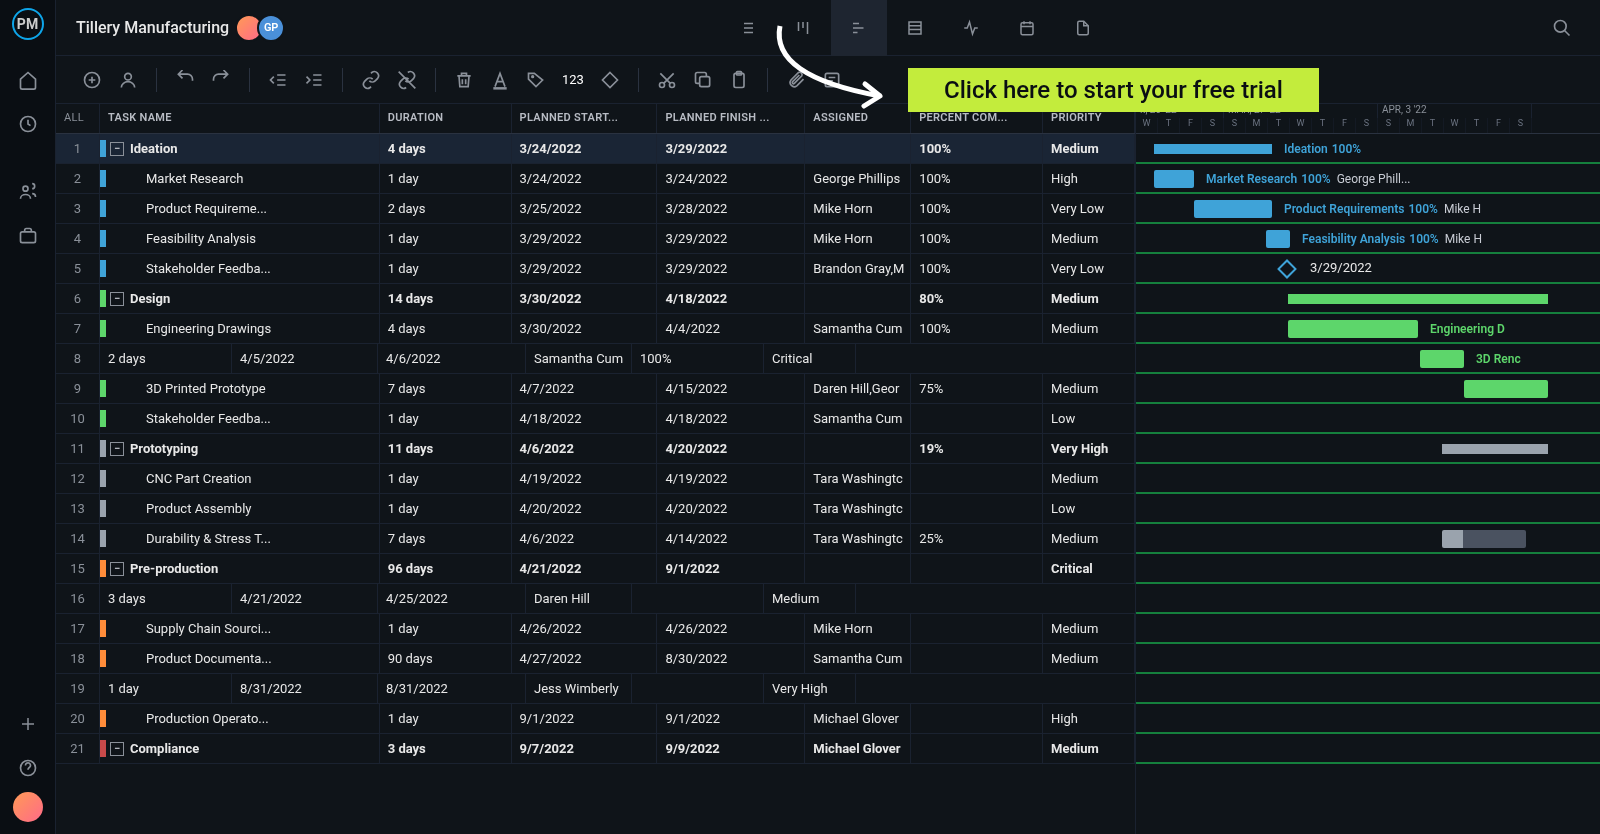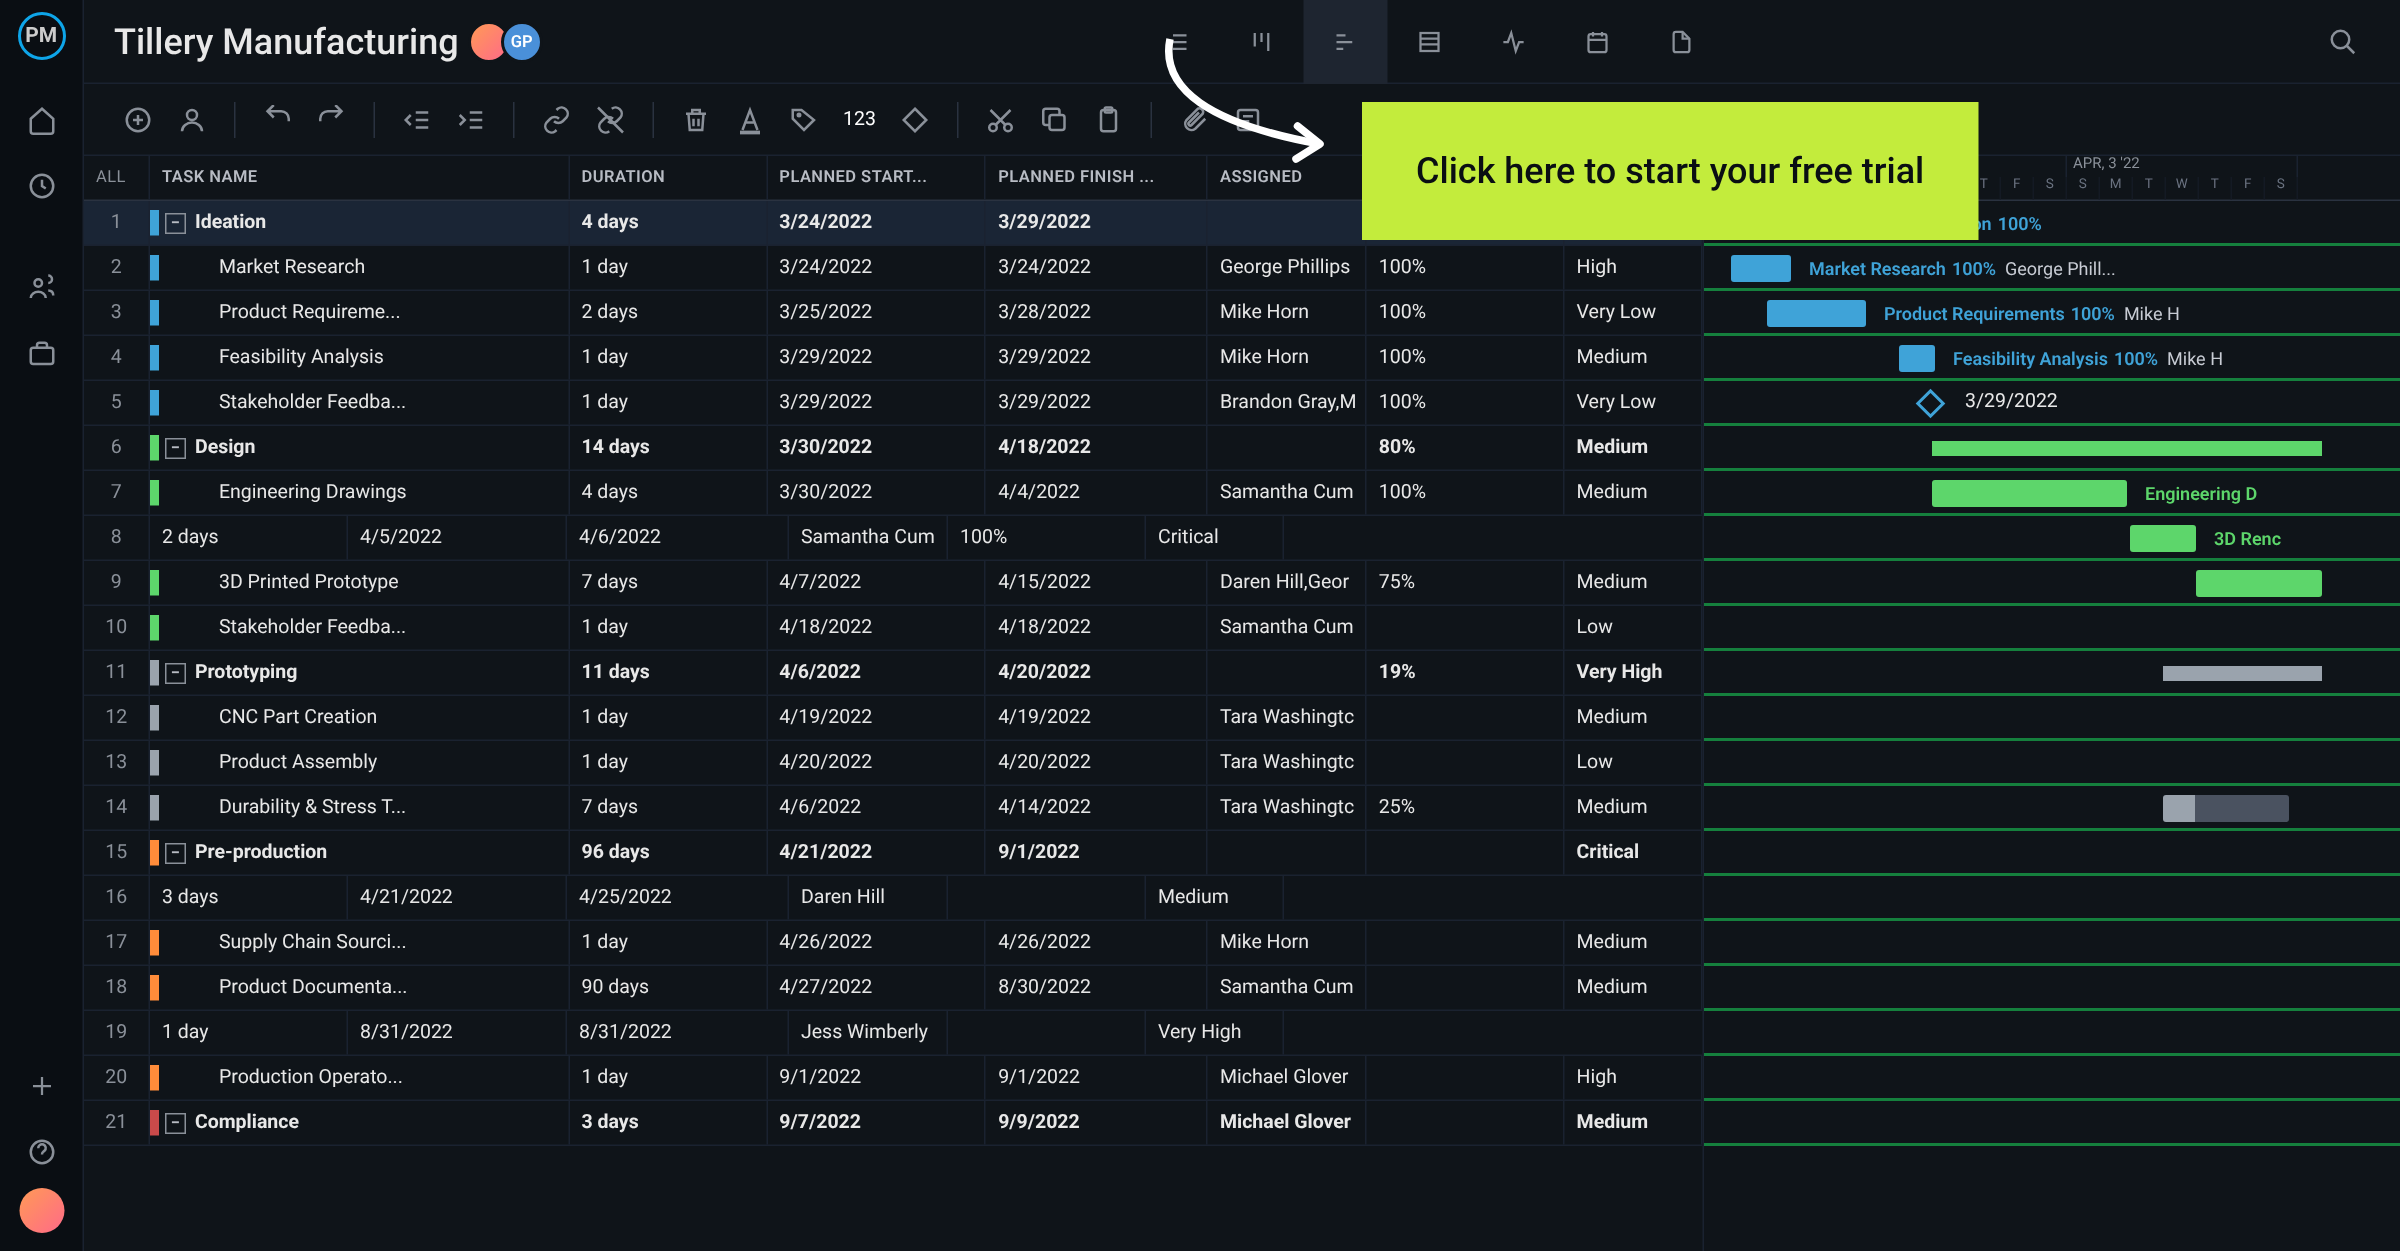--- a/index.html
+++ b/index.html
@@ -5,21 +5,21 @@
 *{box-sizing:border-box;margin:0;padding:0;font-family:-apple-system,BlinkMacSystemFont,"Segoe UI",Roboto,sans-serif}
 body{background:#0f1419;color:#e8e8e8;width:1600px;height:834px;overflow:hidden;position:relative}
 .app{display:flex;height:100%}
 .sidebar{width:56px;background:#0a0e13;display:flex;flex-direction:column;align-items:center;padding-top:8px;gap:4px;border-right:1px solid #1a2230}
 .sidebar .logo{width:32px;height:32px;border:2px solid #0ea5e9;border-radius:50%;display:flex;align-items:center;justify-content:center;font-size:14px;font-weight:700;color:#ccc;margin-bottom:16px}
 .sidebar .nav-icon{width:40px;height:40px;display:flex;align-items:center;justify-content:center;color:#8a9099;cursor:pointer;border-radius:6px}
 .sidebar .spacer{flex:1}
 .sidebar .avatar-btm{width:30px;height:30px;border-radius:50%;background:linear-gradient(135deg,#ff9a56,#ff6a88);margin-bottom:12px}
 .main{flex:1;display:flex;flex-direction:column;min-width:0}
 .topbar{height:56px;display:flex;align-items:center;padding:0 20px;gap:12px;border-bottom:1px solid #1a2230}
-.title{font-size:24px;font-weight:500;color:#e8e8e8}
+.title{font-size:16px;font-weight:500;color:#e8e8e8}
 .avatars{display:flex;align-items:center}
 .av{width:28px;height:28px;border-radius:50%;border:2px solid #0f1419;margin-left:-6px}
 .av1{background:linear-gradient(135deg,#ff9a56,#ff6a88)}
 .av2{background:#4a90d9;display:flex;align-items:center;justify-content:center;font-size:11px;font-weight:600;color:#fff}
 .view-tabs{display:flex;gap:0;margin-left:auto}
 .view-tab{width:56px;height:56px;display:flex;align-items:center;justify-content:center;color:#8a9099;cursor:pointer}
 .view-tab.active{background:#1e2530}
 .search-icon{margin-left:auto;color:#8a9099;cursor:pointer;padding:8px}
 .toolbar{height:48px;display:flex;align-items:center;padding:0 20px;gap:4px;border-bottom:1px solid #1a2230}
 .tool{width:32px;height:32px;display:flex;align-items:center;justify-content:center;color:#8a9099;cursor:pointer;border-radius:4px}
@@ -56,21 +56,21 @@
 .gantt-row{height:30px;border-bottom:2px solid #15803d;position:relative}
 .bar{position:absolute;height:18px;top:6px;border-radius:2px;display:flex;align-items:center}
 .bar.summary{height:10px;top:10px;border-radius:0}
 .bar.summary::before,.bar.summary::after{content:"";position:absolute;top:0;width:0;height:0;border-top:10px solid currentColor}
 .bar.summary::before{left:0;border-right:6px solid transparent}
 .bar.summary::after{right:0;border-left:6px solid transparent}
 .bar-label{font-size:12px;font-weight:600;white-space:nowrap;margin-left:6px;position:absolute;left:100%;padding-left:6px}
 .bar-label .pct{margin-left:4px}
 .bar-label .asg{color:#c8ccd4;font-weight:400;margin-left:6px}
 .milestone{position:absolute;width:14px;height:14px;top:8px;transform:rotate(45deg);border:2px solid #3fa3d8;background:#0f1419}
-.cta{position:absolute;top:68px;left:908px;background:#c3ec3c;color:#0a0e13;font-size:24px;font-weight:500;padding:32px 36px;z-index:50}
+.cta{position:absolute;top:68px;left:908px;background:#c3ec3c;color:#0a0e13;font-size:24px;font-weight:500;padding:8px 36px;z-index:50}
 .arrow{position:absolute;top:16px;left:760px;z-index:51;pointer-events:none}
 svg{display:block}
 </style>
 </head>
 <body>
 
 <div class="app">
   <div class="sidebar">
     <div class="logo">PM</div>
     <div class="nav-icon">
@@ -622,21 +622,21 @@
               <div class="bar summary" style="left: 18px; width: 118px; background: rgb(63, 163, 216); color: rgb(63, 163, 216);">
                 <span class="bar-label" style="color: rgb(63, 163, 216);">Ideation<span class="pct">100%</span></span>
               </div>
             </div>
             <div class="gantt-row">
               <div class="bar" style="left: 18px; width: 40px; background: rgb(63, 163, 216); color: rgb(63, 163, 216);">
                 <span class="bar-label" style="color: rgb(63, 163, 216);">Market Research<span class="pct">100%</span><span class="asg">George Phill...</span></span>
               </div>
             </div>
             <div class="gantt-row">
-              <div class="bar" style="left: 42px; width: 66px; background: rgb(63, 163, 216); color: rgb(63, 163, 216);">
+              <div class="bar" style="left: 58px; width: 78px; background: rgb(63, 163, 216); color: rgb(63, 163, 216);">
                 <span class="bar-label" style="color: rgb(63, 163, 216);">Product Requirements<span class="pct">100%</span><span class="asg">Mike H</span></span>
               </div>
             </div>
             <div class="gantt-row">
               <div class="bar" style="left: 130px; width: 24px; background: rgb(63, 163, 216); color: rgb(63, 163, 216);">
                 <span class="bar-label" style="color: rgb(63, 163, 216);">Feasibility Analysis<span class="pct">100%</span><span class="asg">Mike H</span></span>
               </div>
             </div>
             <div class="gantt-row">
               <div class="milestone" style="left: 144px;"></div>

